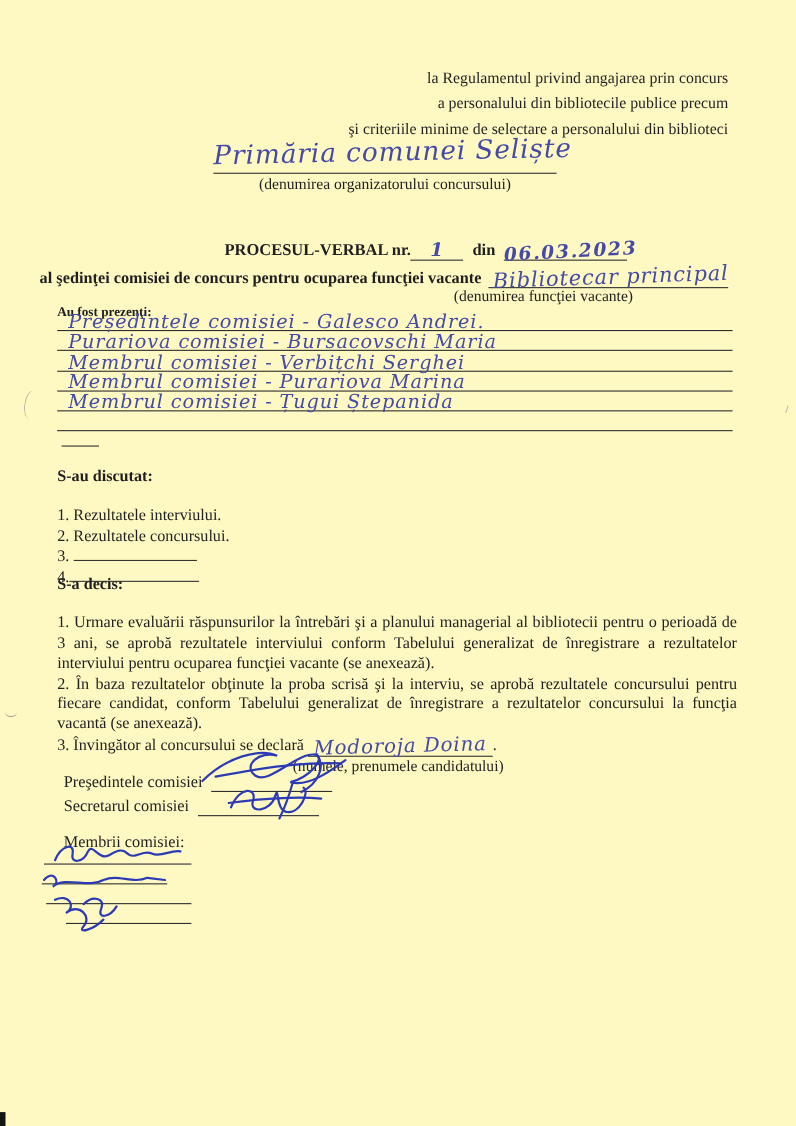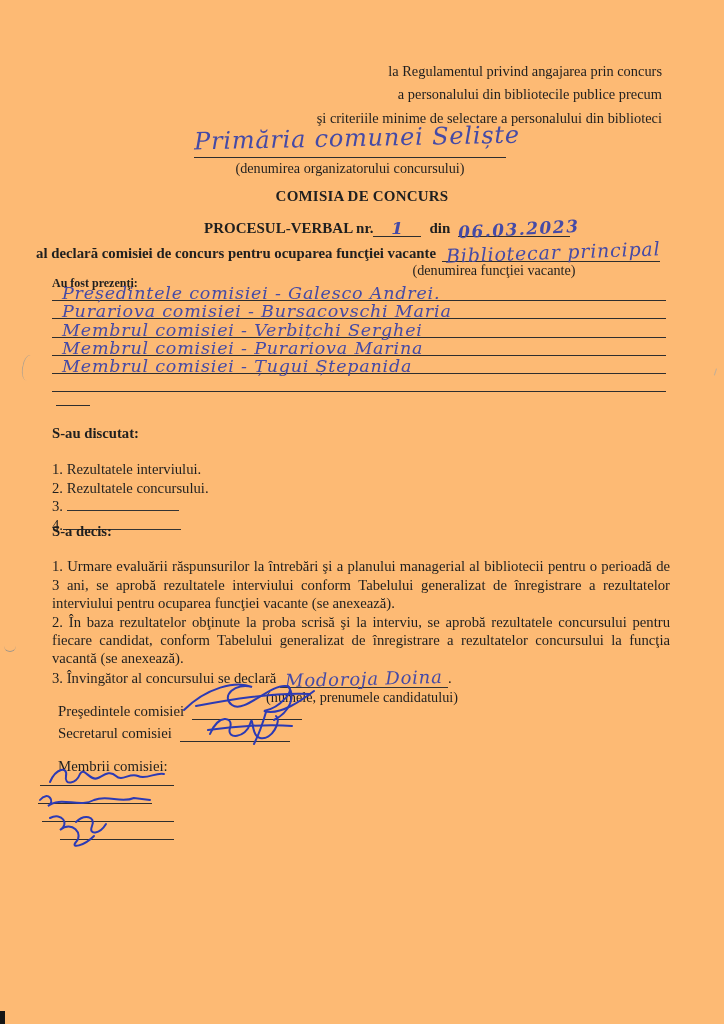--- a/index.html
+++ b/index.html
@@ -1,20 +1,20 @@
 <!DOCTYPE html>
 <html><head>
 <meta charset="utf-8">
 <style>
   * { box-sizing: border-box; }
   html,body { margin:0; padding:0; }
   body { background:#d9d9d9; font-family:"Liberation Serif", serif; }
   .page {
     position:relative; width:724px; height:1024px; margin:0 auto;
-    background:#fdba74; color:#1f1f1f; overflow:hidden;
+    background:#fef9c3; color:#1f1f1f; overflow:hidden;
     font-size:14.6px;
   }
   .abs { position:absolute; }
   .bold { font-weight:bold; }
   .nowrap { white-space:nowrap; }
   .center { text-align:center; }
 
   
   .rule-b { border-bottom:1.6px solid #2e2e2e; }
 
@@ -104,31 +104,30 @@
     <div class="nowrap">la Regulamentul privind angajarea  prin concurs</div>
     <div class="nowrap">a personalului din bibliotecile publice precum</div>
     <div class="nowrap">şi  criteriile minime de selectare a personalului din biblioteci</div>
   </div>
 
   <div class="abs org-line rule-b">
     <span class="hw">Primăria comunei Seliște</span>
   </div>
   <div class="abs org-caption center">(denumirea organizatorului concursului)</div>
 
-  <div class="abs comisia center bold">COMISIA DE CONCURS</div>
 
   <div class="abs proto1">
     <span>PROCESUL-VERBAL nr.</span>
     <span class="blank1 rule-b"><span class="hw">1</span></span>
     <span class="din-word">din</span>
     <span class="blank2 rule-b"><span class="hw">06.03.2023</span></span>
   </div>
 
   <div class="abs proto2">
-    <span class="lead">al declară comisiei de concurs pentru ocuparea funcţiei vacante</span>
+    <span class="lead">al şedinţei comisiei de concurs pentru ocuparea funcţiei vacante</span>
     <span class="vac-blank rule-b"><span class="hw">Bibliotecar principal</span></span>
   </div>
   <div class="abs vac-caption center">(denumirea funcţiei vacante)</div>
 
   <div class="abs aufost bold">Au fost prezenţi:</div>
   <div class="abs att-block">
     <div class="att-row rule-b">
         <span class="hw">Președintele comisiei - Galesco Andrei.</span>
       </div>
     <div class="att-row rule-b">

